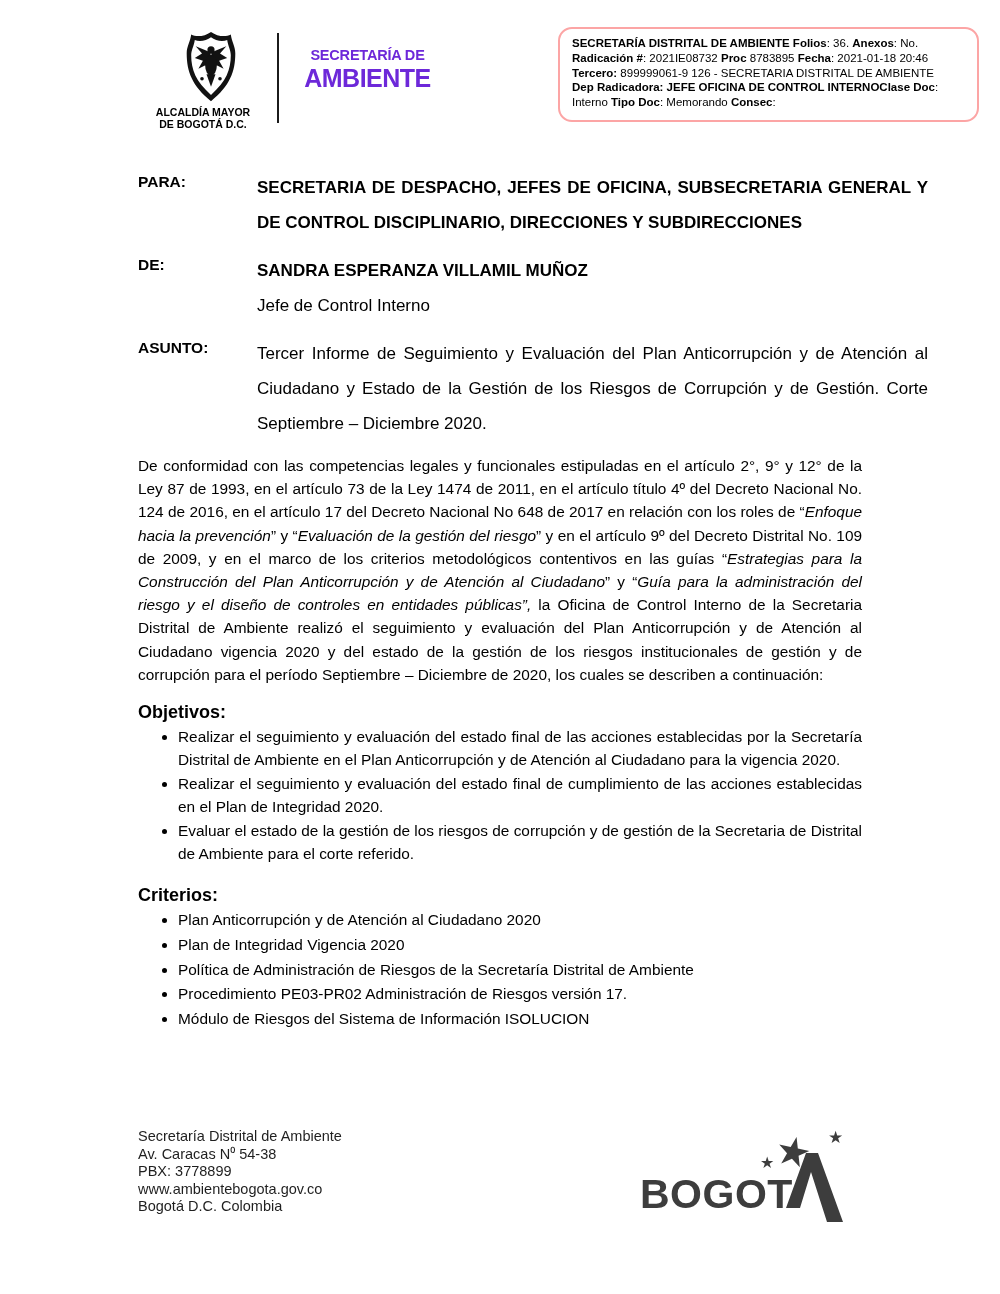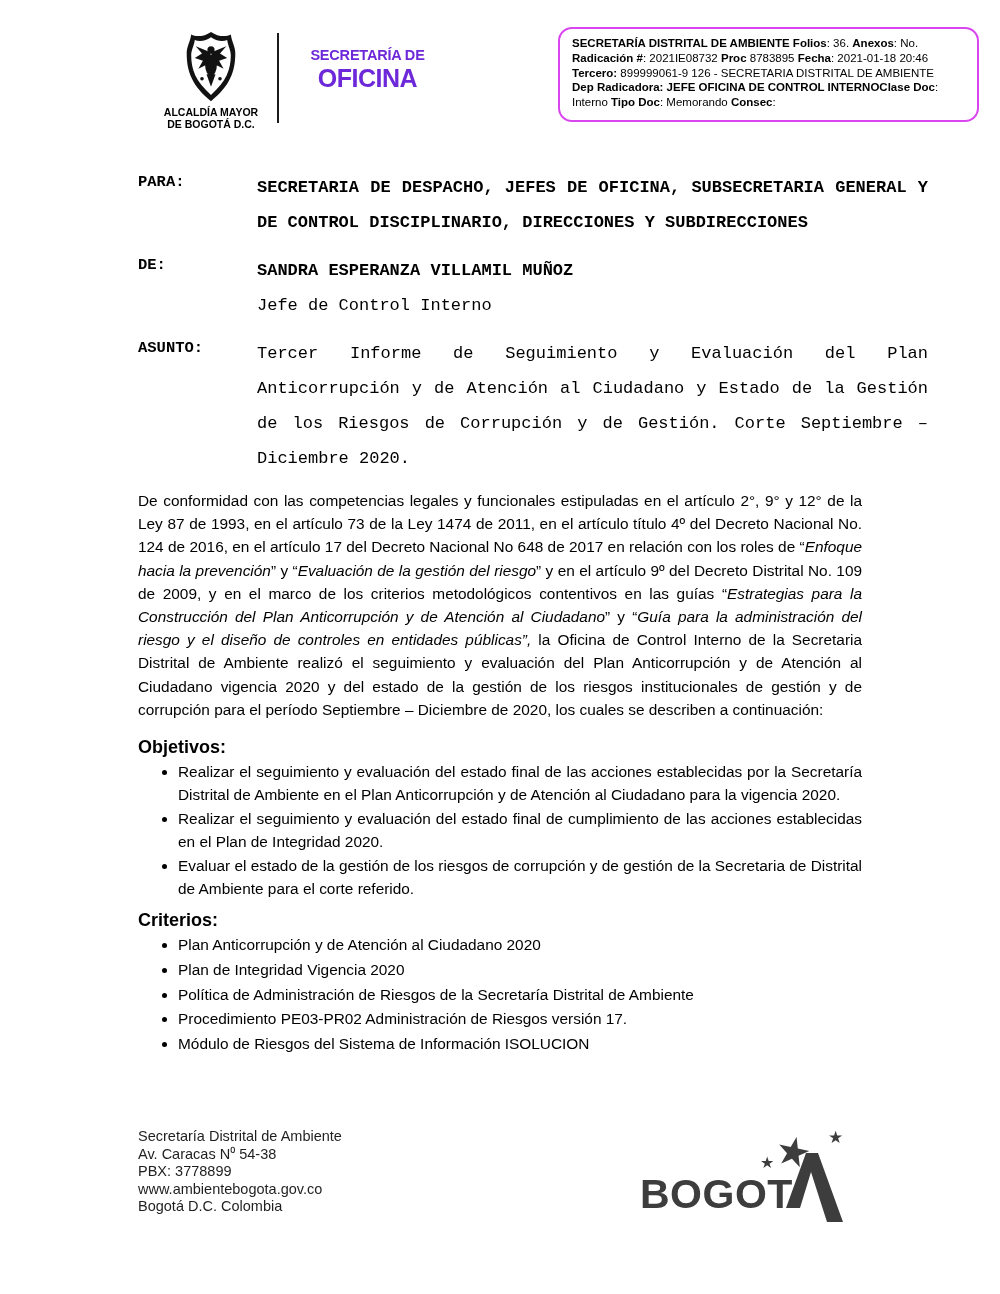--- a/index.html
+++ b/index.html
@@ -6,43 +6,43 @@
   html,body { background:#ffffff; }
   .page {
     position:relative; width:1000px; height:1294px; margin:0 auto;
     background:#ffffff; color:#000000; overflow:hidden;
     font-family:"Liberation Sans", sans-serif;
   }
   
   .header { position:relative; height:132px; }
   .crest { position:absolute; left:184px; top:28px; width:54px; height:78px; }
   .alcaldia-text {
-    position:absolute; left:146px; top:107px; width:130px; text-align:center;
+    position:absolute; left:138px; top:107px; width:130px; text-align:center;
     font-weight:bold; font-size:10.5px; line-height:11.5px; letter-spacing:0;
   }
   .logo-divider { position:absolute; left:277px; top:33px; width:2px; height:90px; background:#1b1b1b; }
   .secretaria-text { position:absolute; left:295px; top:47px; width:145px; text-align:center; color:#6d28d9; }
   .secretaria-line1 { font-weight:bold; font-size:14.5px; letter-spacing:-0.2px; }
   .secretaria-line2 { font-weight:bold; font-size:25px; letter-spacing:-0.5px; margin-top:1px; }
   .radicado-box {
     position:absolute; left:558px; top:27px; width:421px; height:95px;
-    border:2px solid #d946ef; border-radius:14px; padding:7px 12px 6px 12px;
+    border:2px solid #fca5a5; border-radius:14px; padding:7px 12px 6px 12px;
     font-size:11.5px; line-height:14.8px; white-space:normal;
   }
   
   .doc-title { margin-top:48px; text-align:center; font-weight:bold; font-size:15.5px; letter-spacing:0.2px; }
-  .memo-fields { margin:38px 72px 0 138px;font-family:Liberation Mono, monospace; }
+  .memo-fields { margin:38px 72px 0 138px; }
   .memo-row { display:flex; margin-bottom:13px; }
   .memo-label { flex:0 0 119px; font-weight:bold; font-size:15.5px; line-height:24.2px; }
   .memo-value { flex:1; font-size:17px; line-height:35px; text-align:justify; }
   .bold { font-weight:bold; }
   
   .intro { margin:12px 138px 0 138px; font-size:15.4px; line-height:23.2px; text-align:justify; }
   .section-heading { margin:16px 138px 0 138px; font-weight:bold; font-size:18px; font-family:"Liberation Sans", sans-serif; }
-  .section-heading.tight { margin-top:10px; }
+  .section-heading.tight { margin-top:20px; }
   ul.bullets { margin:2px 138px 0 138px; padding-left:40px; list-style:disc outside; }
   ul.bullets li { font-size:15.4px; line-height:23.4px; text-align:justify; }
   ul.bullets.spread li { line-height:24.6px; }
   
   .footer-address { position:absolute; left:138px; top:1128px; font-size:14.5px; line-height:17.6px; color:#1f1f1f; }
   .bogota-logo { position:absolute; left:640px; top:1126px; }
 </style>
 </head>
 <body>
 
@@ -66,21 +66,21 @@
 
     <div class="alcaldia-text">
       <div>ALCALDÍA MAYOR</div>
       <div>DE BOGOTÁ D.C.</div>
     </div>
 
     <div class="logo-divider"></div>
 
     <div class="secretaria-text">
       <div class="secretaria-line1">SECRETARÍA DE</div>
-      <div class="secretaria-line2">OFICINA</div>
+      <div class="secretaria-line2">AMBIENTE</div>
     </div>
 
     <div class="radicado-box">
       <div><span style="font-weight: bold;">SECRETARÍA DISTRITAL DE AMBIENTE</span><span>  </span><span style="font-weight: bold;">Folios</span><span>: 36.  </span><span style="font-weight: bold;">Anexos</span><span>: No.</span></div>
       <div><span style="font-weight: bold;">Radicación #</span><span>: 2021IE08732 </span><span style="font-weight: bold;">Proc</span><span>  8783895 </span><span style="font-weight: bold;">Fecha</span><span>: 2021-01-18 20:46</span></div>
       <div><span style="font-weight: bold;">Tercero:</span><span> 899999061-9 126  - SECRETARIA DISTRITAL DE AMBIENTE</span></div>
       <div><span style="font-weight: bold;">Dep Radicadora: JEFE OFICINA DE CONTROL INTERNO</span><span style="font-weight: bold;">Clase Doc</span><span>:</span></div>
       <div><span>Interno </span><span style="font-weight: bold;">Tipo Doc</span><span>:  Memorando   </span><span style="font-weight: bold;">Consec</span><span>:</span></div>
     </div>
   </div>

